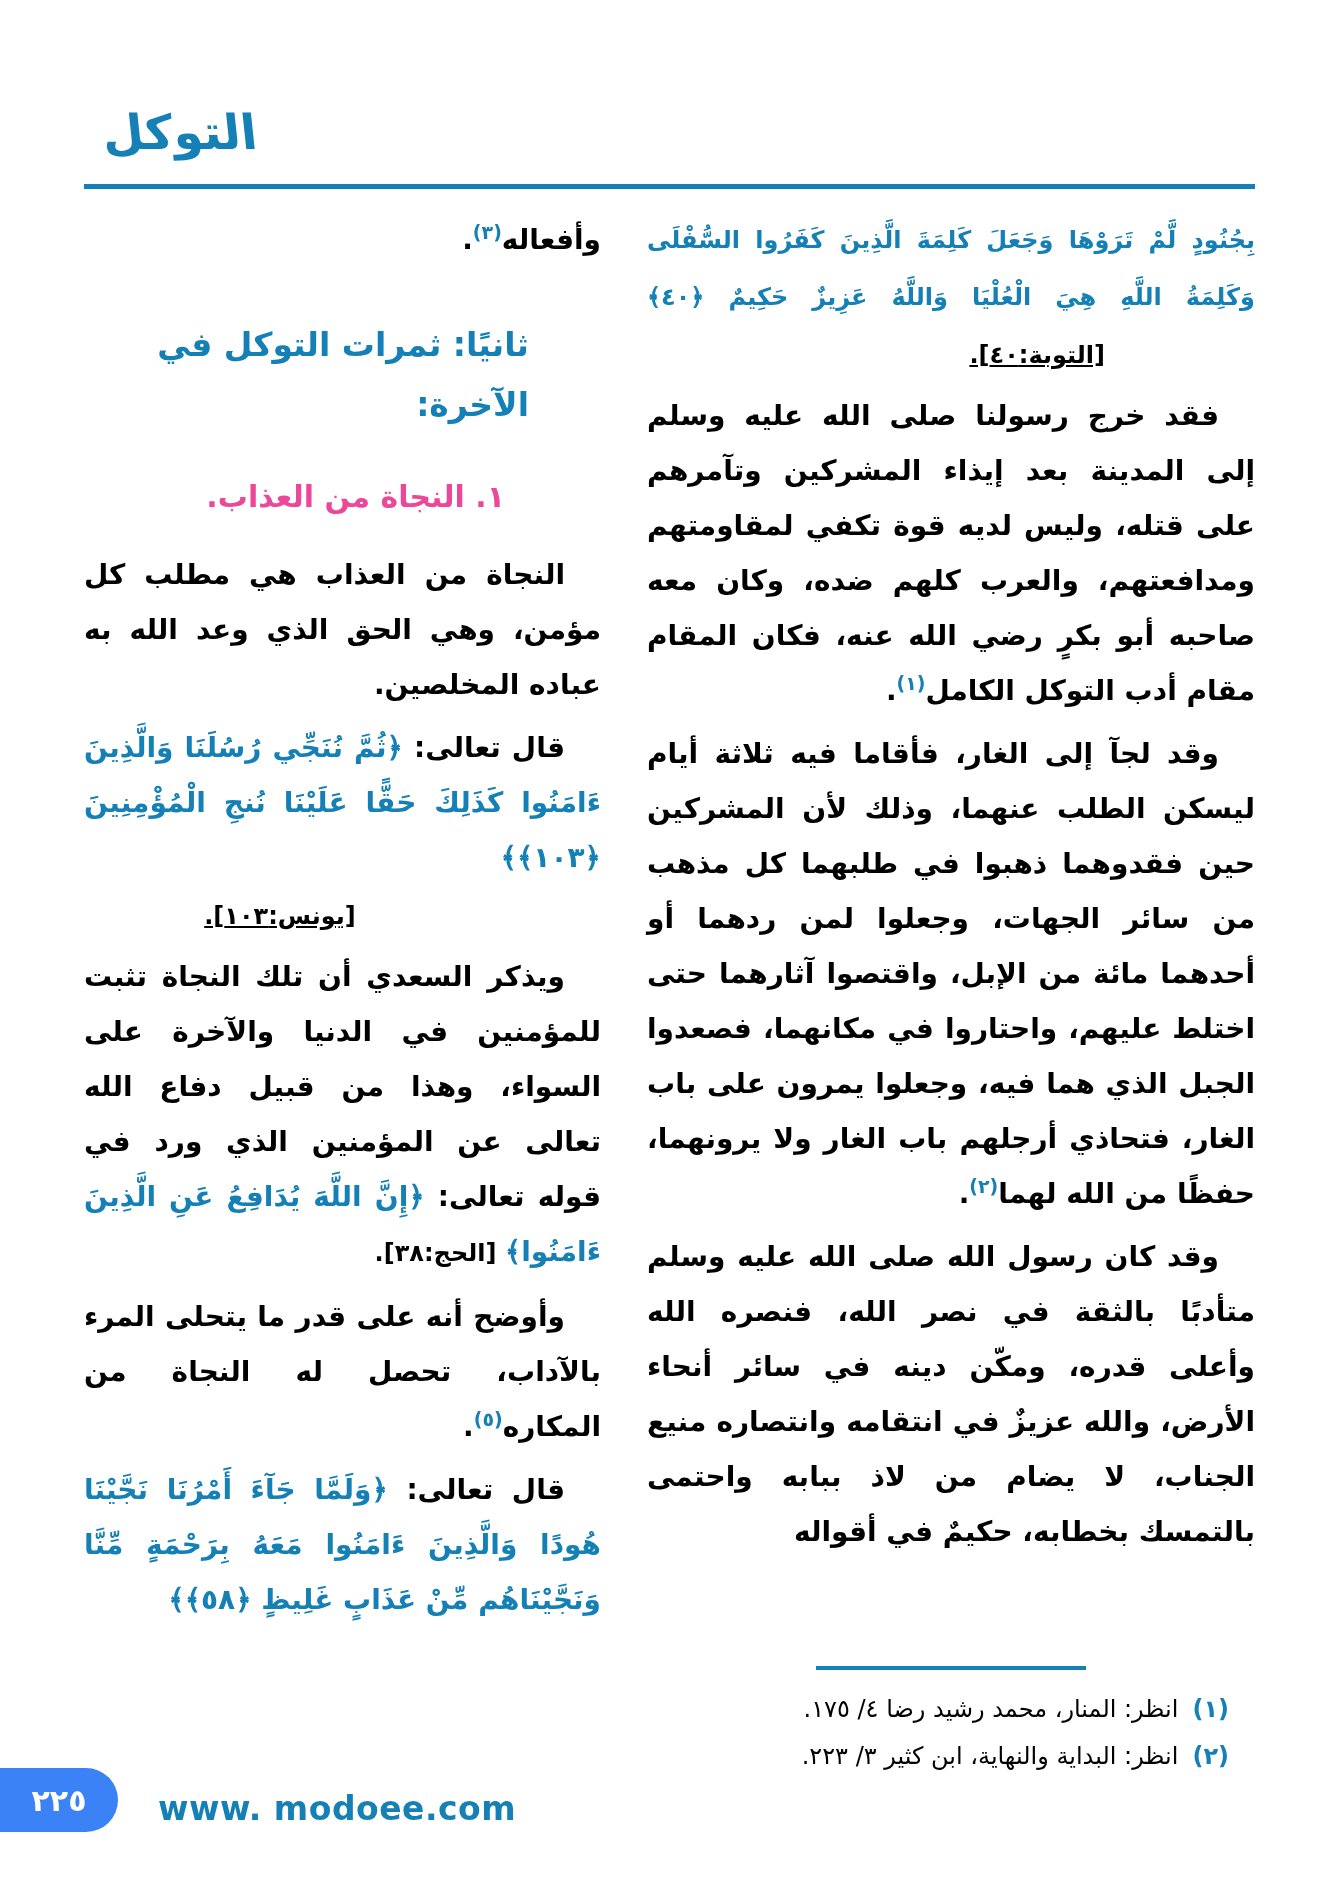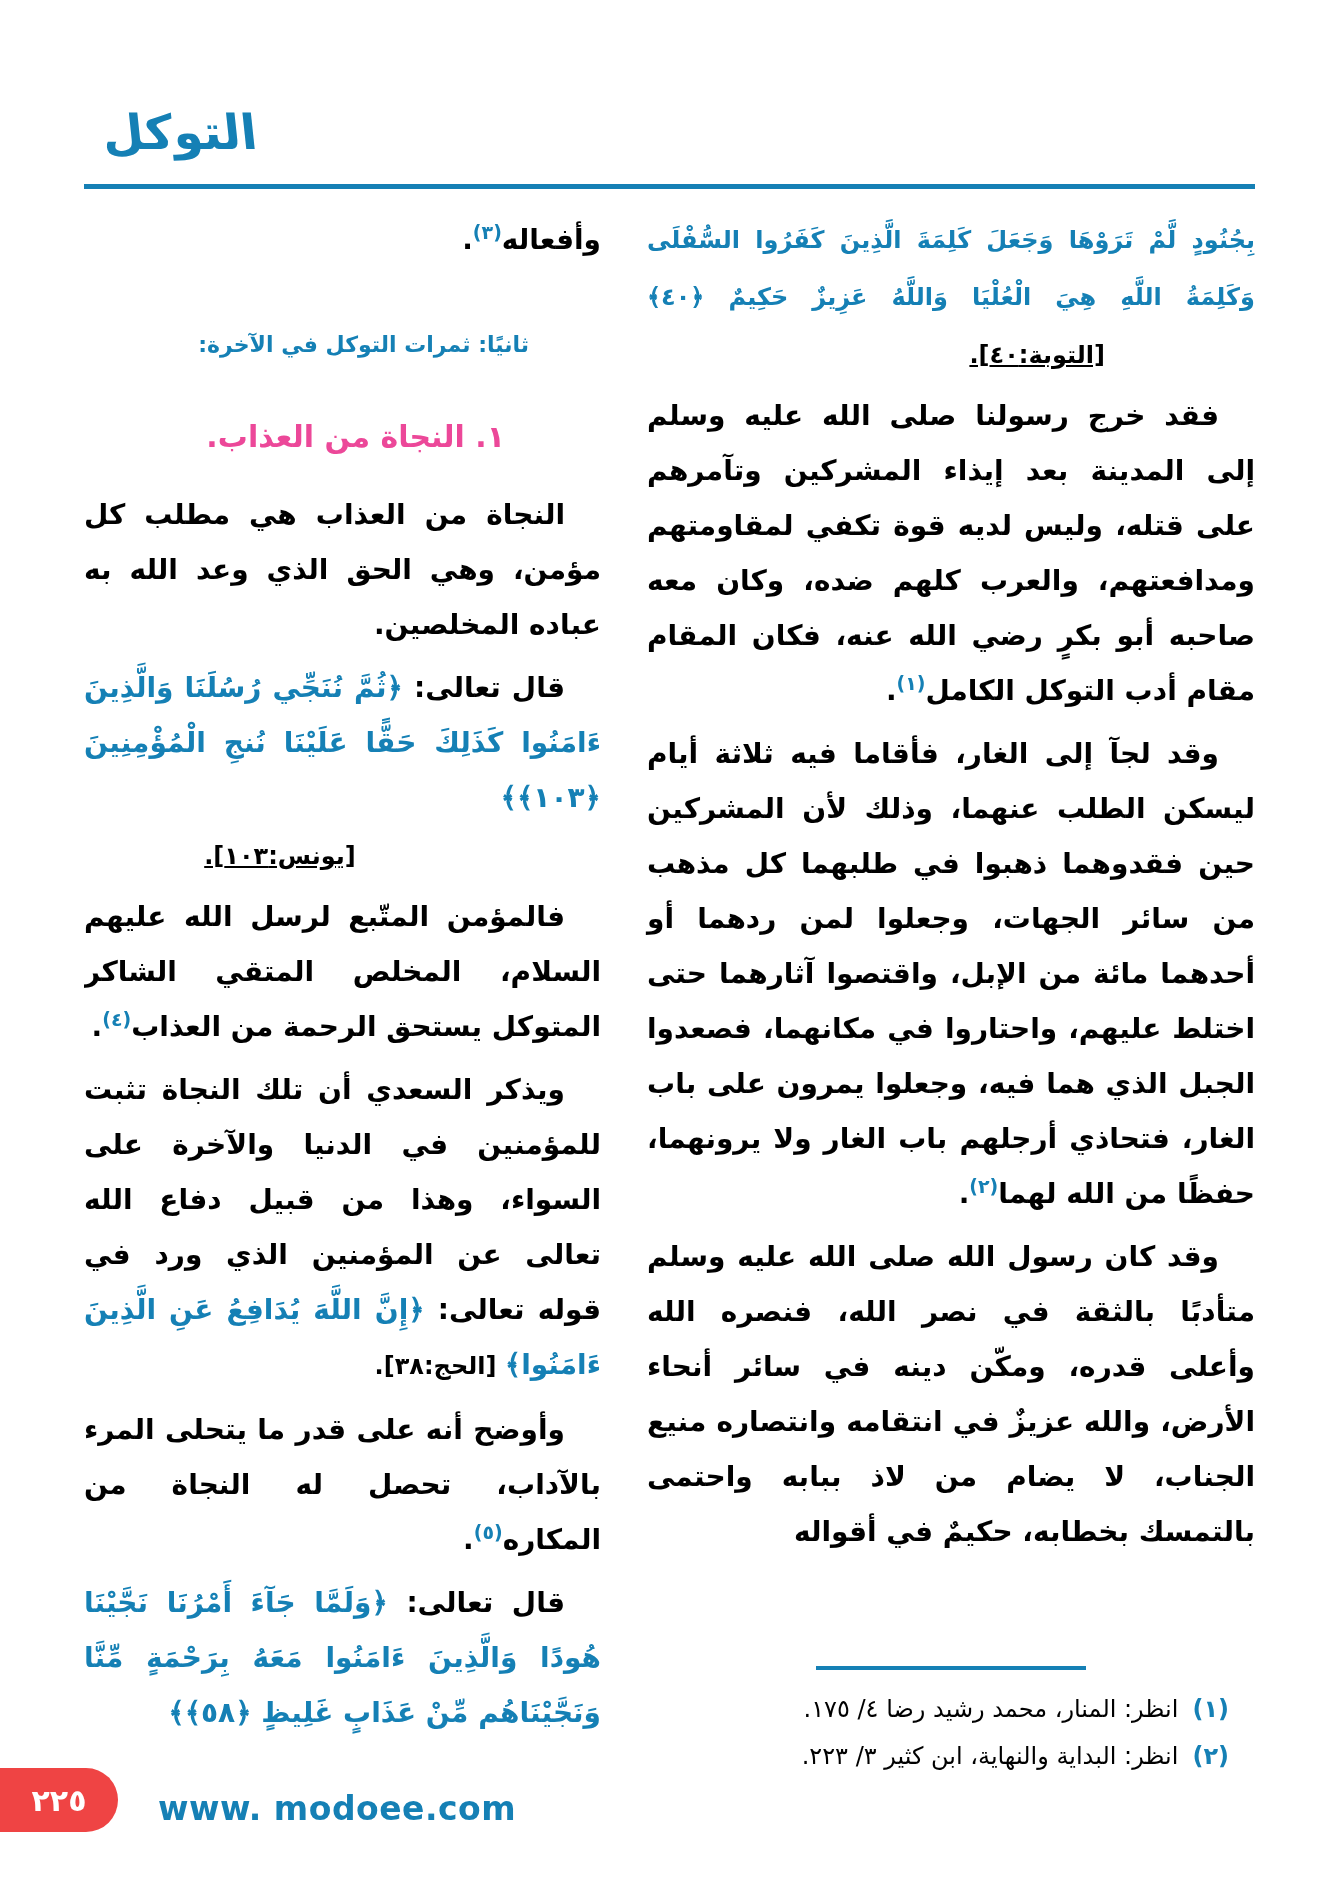--- a/index.html
+++ b/index.html
@@ -53,21 +53,21 @@
     padding-right:150px;
     text-decoration:underline;
   }
   .cite-line.cite-yunus{padding-right:125px;text-align:center;}
   .cite-inline{color:#000;font-size:24px;font-weight:bold;}
   .fnref{
     color:#1580b5;font-size:19px;font-weight:bold;
     vertical-align:super;line-height:0;
   }
   .heading-blue{
-    color:#1580b5;font-size:22px;font-weight:bold;line-height:60px;
+    color:#1580b5;font-size:33px;font-weight:bold;line-height:60px;
     padding-right:72px;
     margin:40px 0 34px;
     text-align:right;
   }
   .heading-black{
     color:#ec4899;font-size:30px;font-weight:bold;line-height:56px;
     padding-right:96px;
     margin:0 0 22px;
     text-align:right;
   }
@@ -80,21 +80,21 @@
   .fn-item{
     display:flex;gap:14px;align-items:baseline;
     font-size:24px;line-height:47px;color:#000;
     text-align:right;
   }
   .fn-marker{color:#1580b5;font-weight:bold;flex:0 0 auto;padding-right:26px;}
   .fn-text{flex:1 1 auto;}
   
   .page-pill{
     position:absolute;left:0;bottom:58px;width:118px;height:64px;
-    background:#ef4444;
+    background:#3b82f6;
     border-top-right-radius:36px;border-bottom-right-radius:36px;
     display:flex;align-items:center;justify-content:center;
     color:#ffffff;font-size:30px;font-weight:bold;
   }
   .site-url{
     position:absolute;left:158px;bottom:62px;
     color:#1580b5;font-size:33px;font-weight:bold;
     direction:ltr;letter-spacing:0.5px;
   }
 </style>
@@ -135,21 +135,20 @@
       <p class="body-text no-indent"><span>وأفعاله</span><sup class="fnref">(٣)</sup><span>.</span></p>
 
       <h2 class="heading-blue">ثانيًا: ثمرات التوكل في الآخرة:</h2>
       <h3 class="heading-black">١. النجاة من العذاب.</h3>
 
       <p class="body-text">النجاة من العذاب هي مطلب كل مؤمن، وهي الحق الذي وعد الله به عباده المخلصين.</p>
 
       <p class="body-text"><span>قال تعالى: </span><span class="quran">﴿ثُمَّ نُنَجِّي رُسُلَنَا وَالَّذِينَ ءَامَنُوا كَذَلِكَ حَقًّا عَلَيْنَا نُنجِ الْمُؤْمِنِينَ ﴿١٠٣﴾﴾</span></p>
       <div class="cite-line cite-yunus">[يونس:١٠٣].</div>
 
-      <p class="body-text"><span>فالمؤمن المتّبع لرسل الله عليهم السلام، المخلص المتقي الشاكر المتوكل يستحق الرحمة من العذاب</span><sup class="fnref">(٤)</sup><span>.</span></p>
 
       <p class="body-text"><span>ويذكر السعدي أن تلك النجاة تثبت للمؤمنين في الدنيا والآخرة على السواء، وهذا من قبيل دفاع الله تعالى عن المؤمنين الذي ورد في قوله تعالى: </span><span class="quran">﴿إِنَّ اللَّهَ يُدَافِعُ عَنِ الَّذِينَ ءَامَنُوا﴾</span><span class="cite-inline"> [الحج:٣٨].</span></p>
 
       <p class="body-text"><span>وأوضح أنه على قدر ما يتحلى المرء بالآداب، تحصل له النجاة من المكاره</span><sup class="fnref">(٥)</sup><span>.</span></p>
 
 
       <p class="body-text"><span>قال تعالى: </span><span class="quran">﴿وَلَمَّا جَآءَ أَمْرُنَا نَجَّيْنَا هُودًا وَالَّذِينَ ءَامَنُوا مَعَهُ بِرَحْمَةٍ مِّنَّا وَنَجَّيْنَاهُم مِّنْ عَذَابٍ غَلِيظٍ ﴿٥٨﴾﴾</span></p>
 
     </section>
 

